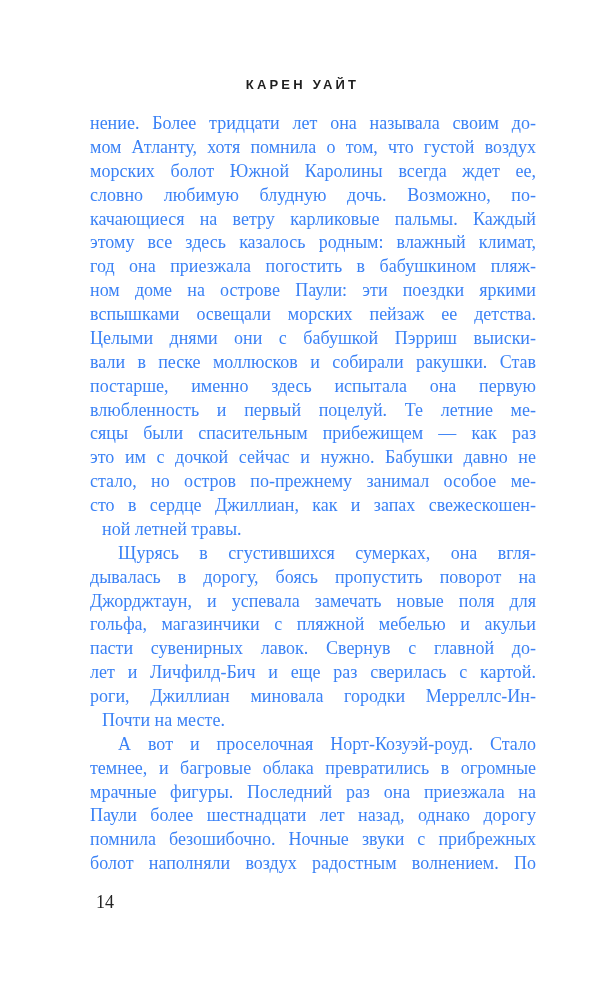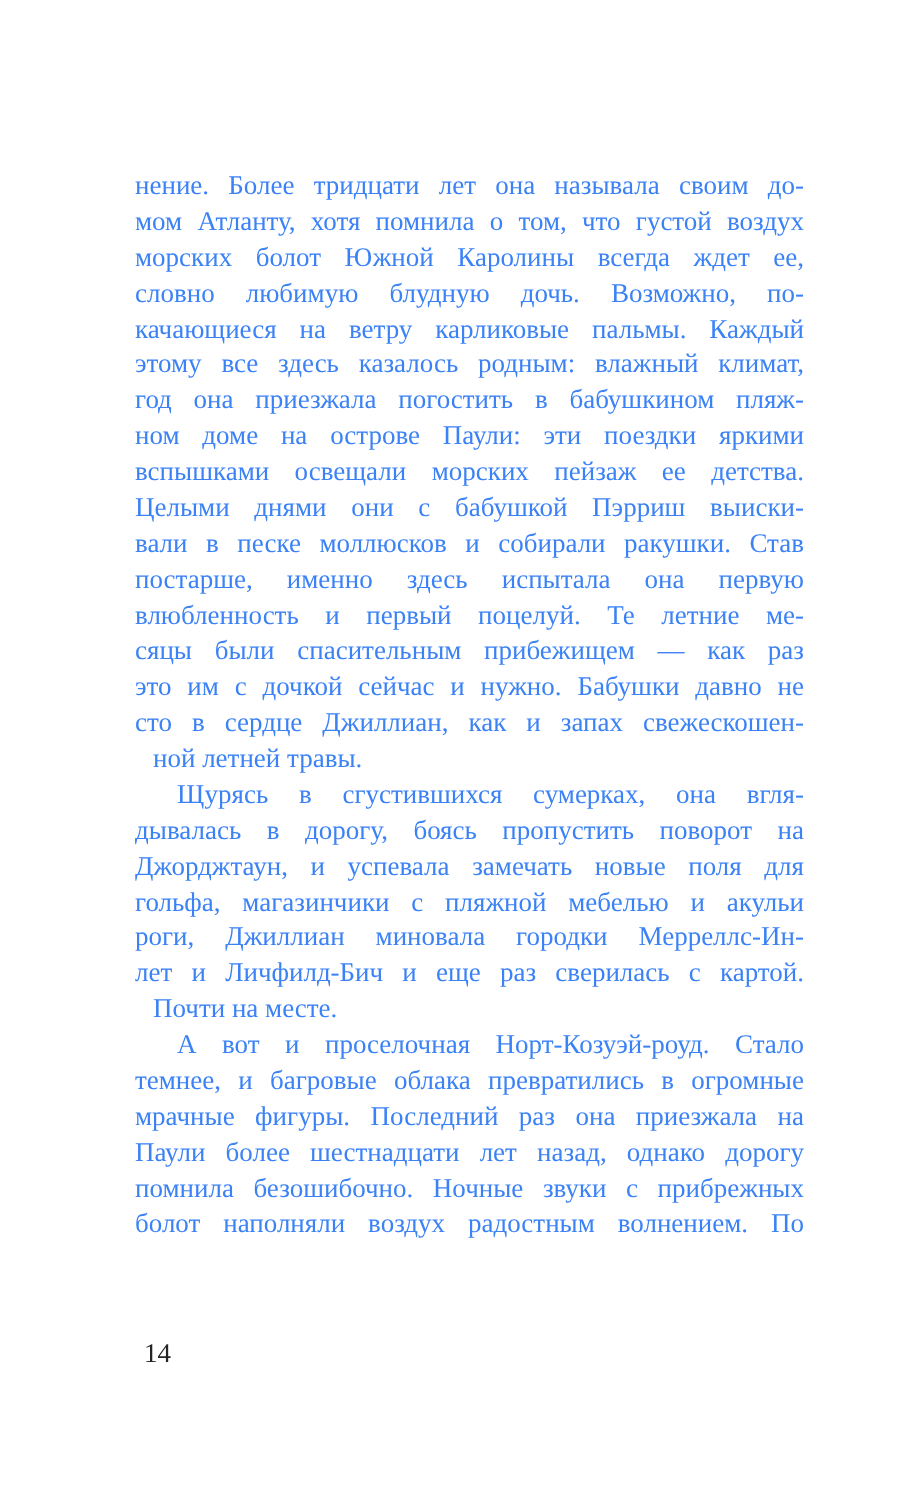--- a/index.html
+++ b/index.html
@@ -60,48 +60,51 @@
       top: 892px;
       font-family: "Liberation Serif", "DejaVu Serif", serif;
       font-size: 18px;
       color: #242424;
     }
   </style>
 </head>
 <body>
 
 <div class="book-page">
+  <div class="page-header">КАРЕН УАЙТ</div>
 
   <div class="text-block">
       <div class="paragraph">
         <div class="line">нение. Более тридцати лет она называла своим до-</div>
         <div class="line">мом Атланту, хотя помнила о том, что густой воздух</div>
         <div class="line">морских болот Южной Каролины всегда ждет ее,</div>
         <div class="line">словно любимую блудную дочь. Возможно, по-</div>
         <div class="line">качающиеся на ветру карликовые пальмы. Каждый</div>
         <div class="line">этому все здесь казалось родным: влажный климат,</div>
         <div class="line">год она приезжала погостить в бабушкином пляж-</div>
         <div class="line">ном доме на острове Паули: эти поездки яркими</div>
         <div class="line">вспышками освещали морских пейзаж ее детства.</div>
         <div class="line">Целыми днями они с бабушкой Пэрриш выиски-</div>
         <div class="line">вали в песке моллюсков и собирали ракушки. Став</div>
         <div class="line">постарше, именно здесь испытала она первую</div>
         <div class="line">влюбленность и первый поцелуй. Те летние ме-</div>
         <div class="line">сяцы были спасительным прибежищем — как раз</div>
         <div class="line">это им с дочкой сейчас и нужно. Бабушки давно не</div>
+        <div class="line">стало, но остров по-прежнему занимал особое ме-</div>
         <div class="line">сто в сердце Джиллиан, как и запах свежескошен-</div>
         <div class="line para-end">ной летней травы.</div>
       </div>
       <div class="paragraph">
         <div class="line indent">Щурясь в сгустившихся сумерках, она вгля-</div>
         <div class="line">дывалась в дорогу, боясь пропустить поворот на</div>
         <div class="line">Джорджтаун, и успевала замечать новые поля для</div>
         <div class="line">гольфа, магазинчики с пляжной мебелью и акульи</div>
+        <div class="line">пасти сувенирных лавок. Свернув с главной до-</div>
+        <div class="line">лет и Личфилд-Бич и еще раз сверилась с картой.</div>
         <div class="line">роги, Джиллиан миновала городки Мерреллс-Ин-</div>
-        <div class="line">лет и Личфилд-Бич и еще раз сверилась с картой.</div>
         <div class="line para-end">Почти на месте.</div>
       </div>
       <div class="paragraph">
         <div class="line indent">А вот и проселочная Норт-Козуэй-роуд. Стало</div>
         <div class="line">темнее, и багровые облака превратились в огромные</div>
         <div class="line">мрачные фигуры. Последний раз она приезжала на</div>
         <div class="line">Паули более шестнадцати лет назад, однако дорогу</div>
         <div class="line">помнила безошибочно. Ночные звуки с прибрежных</div>
         <div class="line">болот наполняли воздух радостным волнением. По</div>
       </div>

